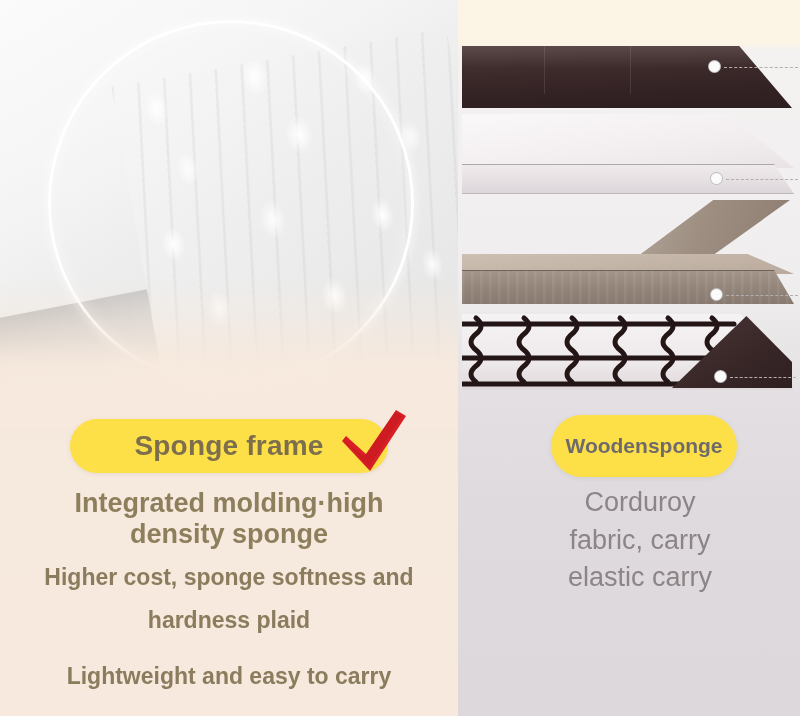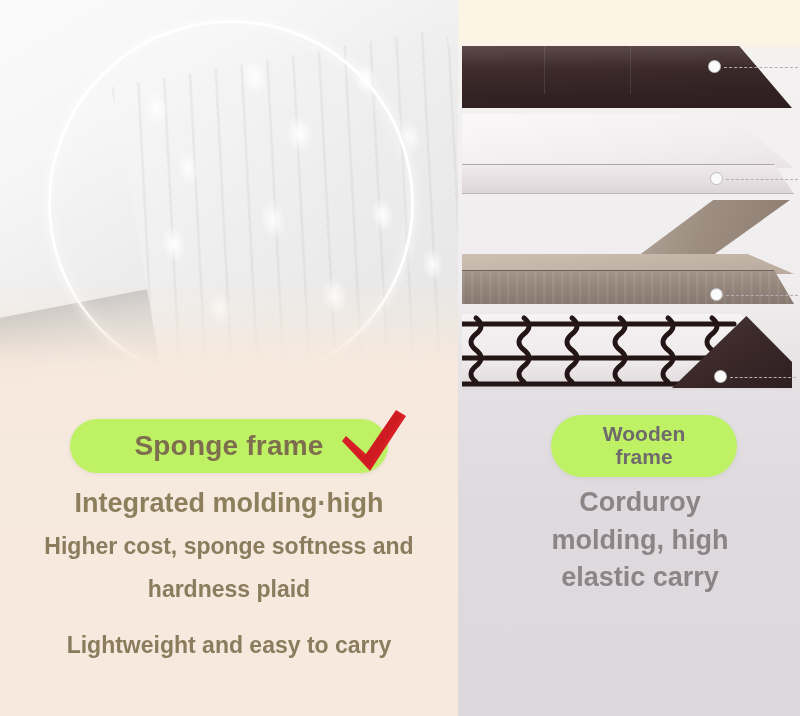--- a/index.html
+++ b/index.html
@@ -244,21 +244,21 @@
     font-style: italic;
     color: #fdf6e3;
     letter-spacing: -1px;
     line-height: 1;
     text-shadow: 0 1px 2px rgba(160,110,20,.30);
   }
 
   
   .pill {
     position: absolute;
-    background: #bef264;
+    background: #fde047;
     border-radius: 40px;
     display: flex; align-items: center; justify-content: center;
     box-shadow: 0 1px 4px rgba(150,140,130,.16);
     z-index: 20;
   }
   #sponge-pill {
     left: 70px; top: 419px;
     width: 318px; height: 54px;
   }
   #sponge-pill-label {
@@ -268,21 +268,21 @@
   }
   #check-icon {
     position: absolute;
     left: 336px; top: 408px;
     width: 74px; height: 66px;
     z-index: 30;
   }
   #wooden-pill {
     left: 551px; top: 415px;
     width: 186px; height: 62px;
-    flex-direction: column;
+    flex-direction: row;
     line-height: 1.08;
   }
   .wooden-pill-line {
     font-size: 21px; font-weight: 700;
     color: #6f6a6c;
   }
 
   
   #left-text {
     position: absolute;
@@ -308,21 +308,21 @@
 
   
   #right-text {
     position: absolute;
     left: 480px; top: 484px;
     width: 320px;
     text-align: center;
     z-index: 15;
   }
   #right-text .line {
-    font-size: 27px; font-weight: 700;
+    font-size: 27px; font-weight: 400;
     color: #8d8488;
     line-height: 1.39;
   }
 </style>
 </head>
 <body>
 
 <div id="comparison-graphic">
 
   <div id="left-panel">
@@ -396,29 +396,30 @@
   <div class="pill" id="sponge-pill">
     <span id="sponge-pill-label">Sponge frame</span>
   </div>
   <svg id="check-icon" viewBox="0 0 74 66">
     <path d="M6 33 L10 28 L30 46 L60 2 L70 8 L34 63 Z" fill="#d81f26"></path>
     <path d="M8 32 L28 49 L59 4 L66 8 L33 59 Z" fill="#c2161d" opacity=".45"></path>
   </svg>
 
   <div class="pill" id="wooden-pill">
     <span class="wooden-pill-line">Wooden</span>
-    <span class="wooden-pill-line">frame</span>
+    <span class="wooden-pill-line">sponge</span>
   </div>
 
   <div id="left-text">
     <div class="big">Integrated molding·high</div>
+    <div class="big">density sponge</div>
     <div class="small">Higher cost, sponge softness and</div>
     <div class="small" style="margin-top:16px">hardness plaid</div>
     <div class="small last">Lightweight and easy to carry</div>
   </div>
 
   <div id="right-text">
     <div class="line">Corduroy</div>
-    <div class="line">molding, high</div>
+    <div class="line">fabric, carry</div>
     <div class="line">elastic carry</div>
   </div>
 
 </div>
 
 </body></html>

